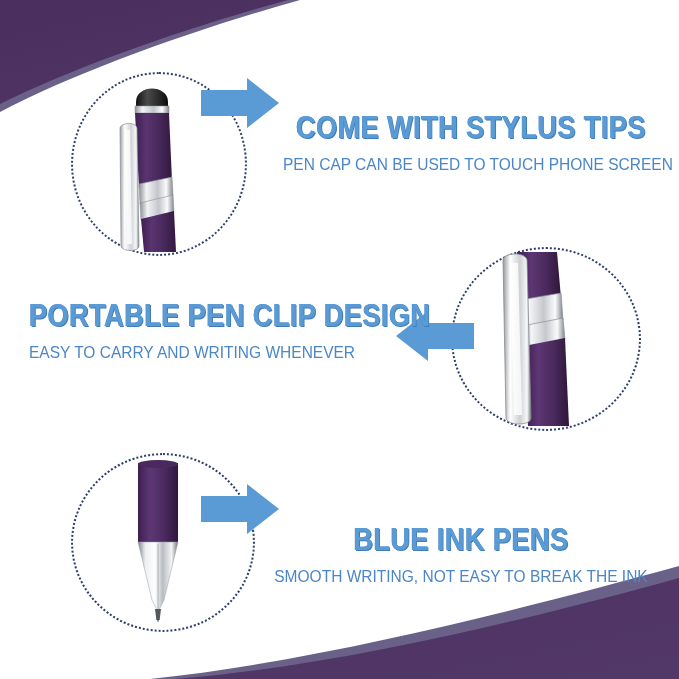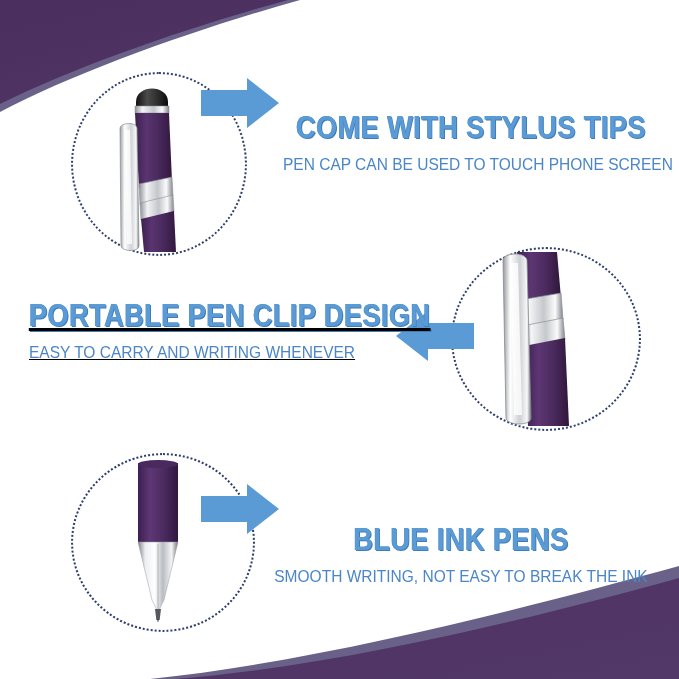--- a/index.html
+++ b/index.html
@@ -60,21 +60,21 @@
   
   #feature-stylus .circle-wrap{left:50px;top:72px;width:172px;height:180px;}
   #feature-stylus .pen-svg{left:85px;top:76px;}
   #feature-stylus .arrow-svg{left:180px;top:76px;}
   #feature-stylus .text-block{left:250px;top:112px;width:400px;text-align:center;}
 
   
   #feature-clip .circle-wrap{left:430px;top:247px;width:186px;height:180px;}
   #feature-clip .pen-svg{left:470px;top:250px;}
   #feature-clip .arrow-svg{left:375px;top:309px;}
-  #feature-clip .text-block{left:8px;top:300px;width:380px;text-align:left;text-decoration:underline;}
+  #feature-clip .text-block{left:8px;top:300px;width:380px;text-align:left;}
 
   
   #feature-ink .circle-wrap{left:50px;top:453px;width:180px;height:175px;}
   #feature-ink .pen-svg{left:95px;top:460px;}
   #feature-ink .arrow-svg{left:180px;top:482px;}
   #feature-ink .text-block{left:235px;top:524px;width:410px;text-align:center;}
 </style>
 </head>
 <body>
 

